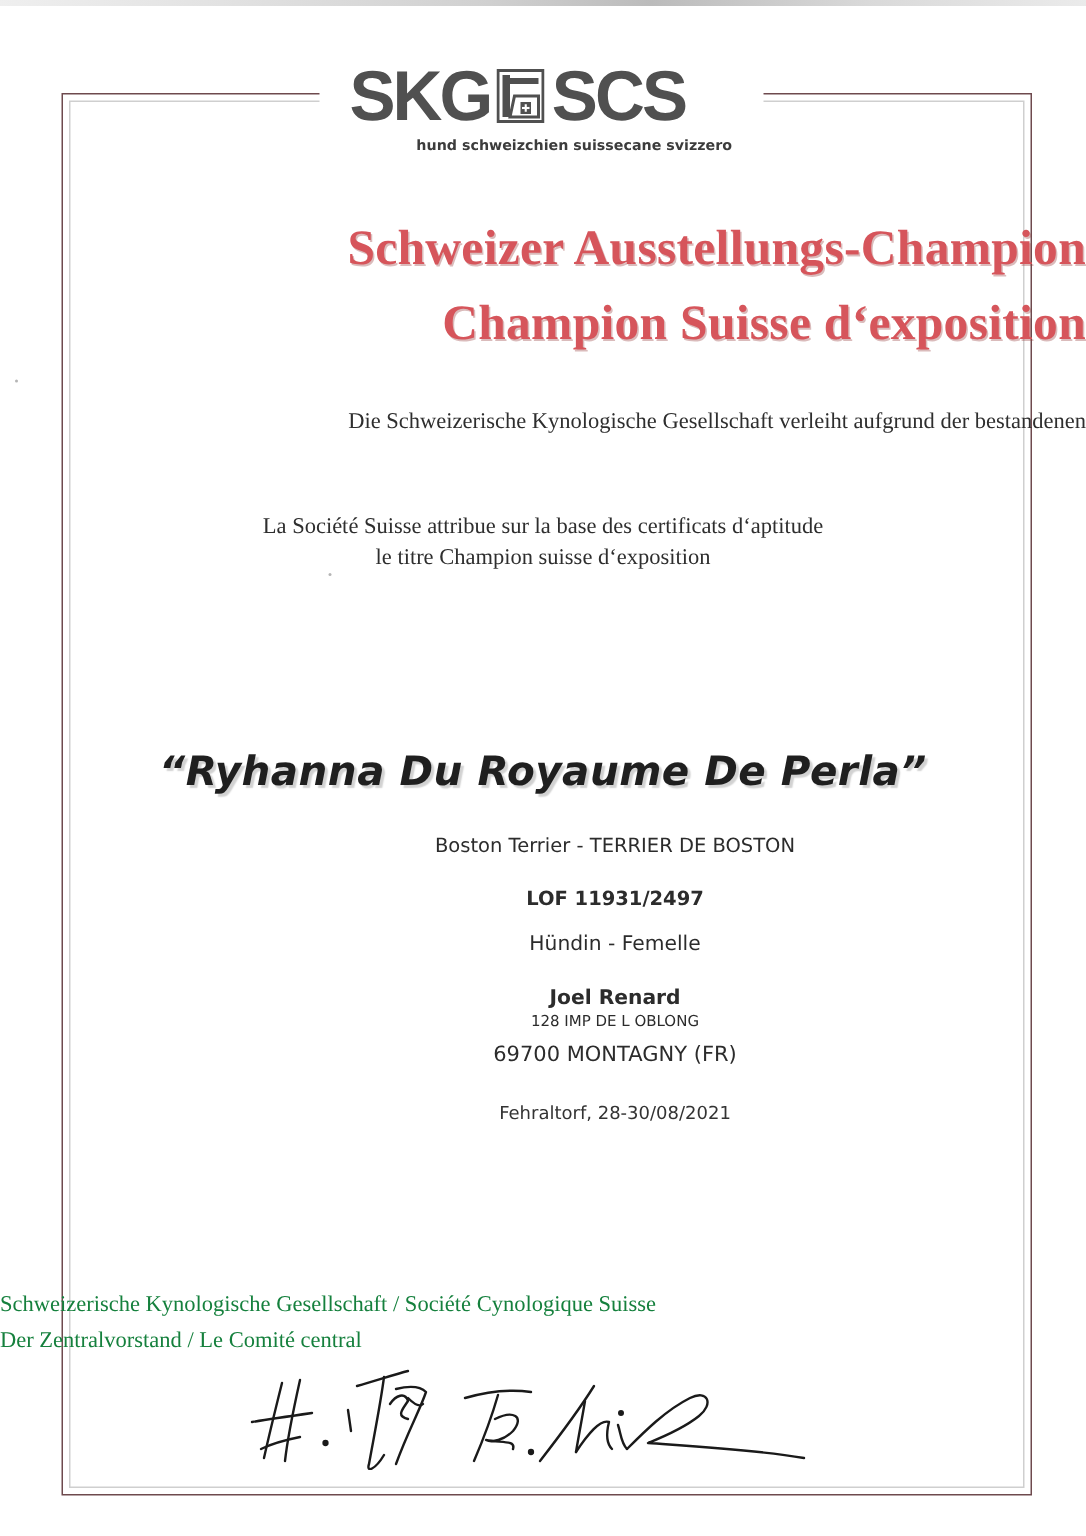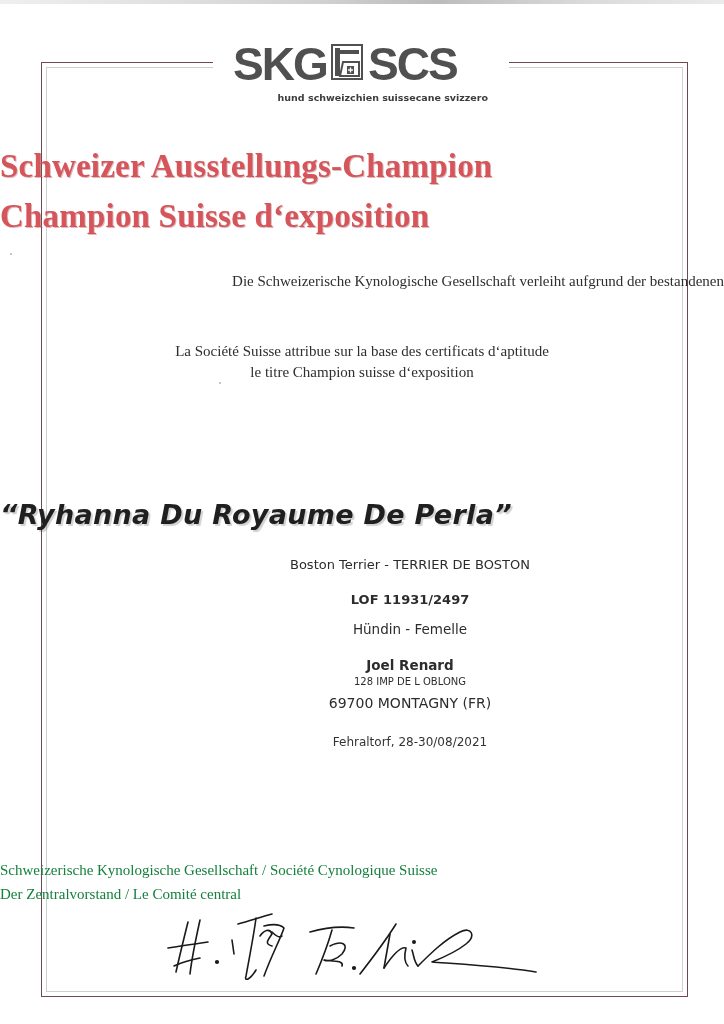--- a/index.html
+++ b/index.html
@@ -42,20 +42,21 @@
       width: 296px; height: 20px;
       background: #ffffff;
     }
     .logo {
       position: absolute;
       left: 232px; top: 44px;
       width: 260px; height: 56px;
     }
     .logo-row {
       display: flex;
+      align-items: center;
       height: 40px;
     }
     .logo-word {
       font-family: "Liberation Sans", sans-serif;
       font-weight: 700;
       font-size: 47px;
       letter-spacing: -2px;
       line-height: 40px;
       color: #505050;
       transform: scaleX(0.98);
@@ -71,21 +72,21 @@
       font-family: "DejaVu Sans", sans-serif;
       font-weight: 700;
       font-size: 9.5px;
       color: #3c3c3c;
       margin-top: 8px;
       padding: 0 4px 0 10px;
     }
     .title {
       position: absolute;
       left: 0; width: 724px;
-      text-align: left;
+      text-align: right;
       font-family: "Liberation Serif", serif;
       font-weight: 700;
       font-size: 33px;
       color: #d6555b;
       text-shadow: 1px 1px 0 rgba(150, 60, 60, 0.35);
       letter-spacing: 0.2px;
     }
     .title-1 { top: 148px; }
     .title-2 { top: 198px; }
     .para {
@@ -96,20 +97,21 @@
       font-size: 15px;
       line-height: 21px;
       color: #2e2e2e;
     }
     .para-de { top: 271px; text-align: right; }
     .para-fr { top: 341px; }
     .dog-name {
       position: absolute;
       left: 0; width: 724px;
       top: 499px;
+      text-align: center;
       font-family: "DejaVu Sans", sans-serif;
       font-weight: 700;
       font-style: italic;
       font-size: 27px;
       color: #1f1f1f;
       letter-spacing: 0.3px;
       text-shadow: 2px 2px 1px rgba(0,0,0,0.18);
     }
     .info {
       position: absolute;

